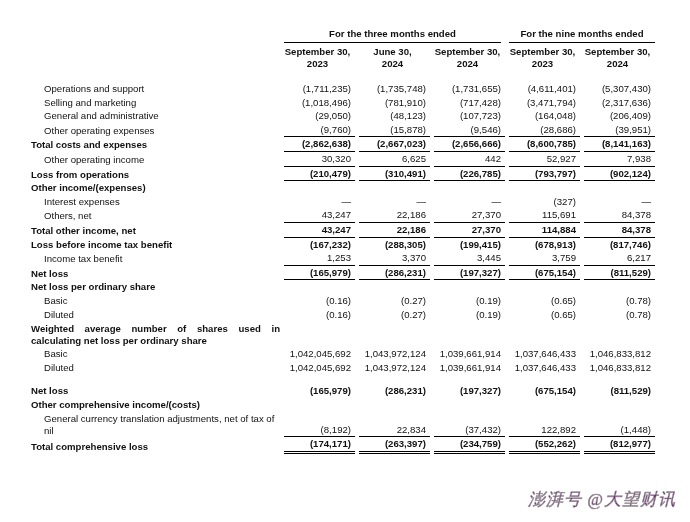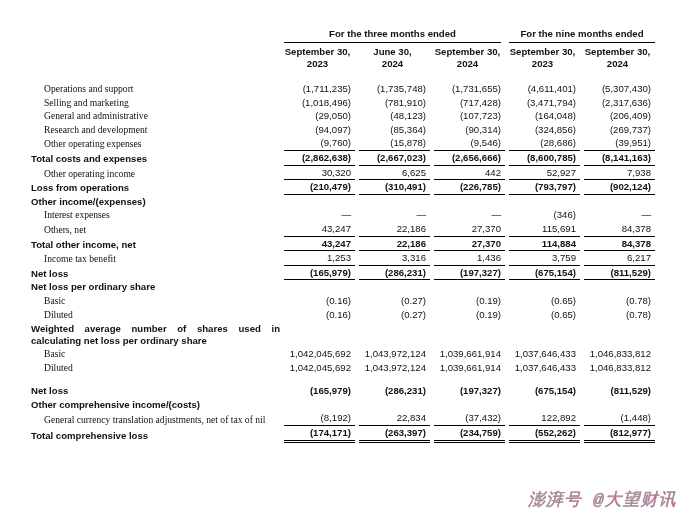--- a/index.html
+++ b/index.html
@@ -10,32 +10,32 @@
     .page { position: absolute; left: 0; top: 0; width: 690px; height: 483px; }
     table { border-collapse: collapse; position: absolute; left: 31px; top: 27px; table-layout: fixed; }
     td { padding: 0; height: 13.6px; line-height: 13.6px; white-space: nowrap; vertical-align: bottom; }
     col.label { width: 249px; }
     col.num { width: 75px; }
     .grp { text-align: center; font-weight: bold; font-size: 9.6px; height: 14px; line-height: 14px; }
     .grp span { display: block; border-bottom: 1.3px solid #000; margin: 0 0 0 0; padding-bottom: 1px; }
     .colhead { text-align: center; font-weight: bold; line-height: 12px; height: 36px; vertical-align: top; padding-top: 3px; }
     .lbl { text-align: left; }
     .lbl.b { font-weight: bold; }
-    .lbl.i1 { padding-left: 13px; font-family: Liberation Serif, serif; }
+    .lbl.i1 { padding-left: 13px; }
     .n { text-align: right; padding-right: 4px; }
     .n.b { font-weight: bold; }
     .n span { display: block; }
     .ul span { border-bottom: 1.1px solid #000; margin-left: 4px; margin-right: -4px; padding-right: 4px; }
     .dul span { border-bottom: 3px double #000; margin-left: 4px; margin-right: -4px; padding-right: 4px; }
     .spacer td { height: 10px; }
     .wrap { white-space: normal; line-height: 12px; height: auto; padding-top: 2px; }
     .justify { text-align: justify; text-align-last: left; }
     .watermark {
-      position: absolute; left: 528px; top: 488px; font-size: 17px; color: #ec4899;
-      font-family: Liberation Mono, monospace; letter-spacing: 1px; font-style: italic;
+      position: absolute; left: 528px; top: 488px; font-size: 17px; color: #701a75;
+      font-family: Liberation Serif, serif; letter-spacing: 1px; font-style: italic;
       -webkit-text-stroke: 0.6px #9a9a9a;
     }
   </style>
 </head>
 <body>
 
 <div class="page">
   <table>
     <colgroup>
       <col class="label">
@@ -126,38 +126,20 @@
             <span>(107,723)</span>
           </td>
           <td class="n">
             <span>(164,048)</span>
           </td>
           <td class="n">
             <span>(206,409)</span>
           </td>
         </tr>
         <tr>
-          <td class="lbl i1">Research and development</td>
-          <td class="n">
-            <span>(94,097)</span>
-          </td>
-          <td class="n">
-            <span>(85,364)</span>
-          </td>
-          <td class="n">
-            <span>(90,314)</span>
-          </td>
-          <td class="n">
-            <span>(324,856)</span>
-          </td>
-          <td class="n">
-            <span>(269,737)</span>
-          </td>
-        </tr>
-        <tr>
           <td class="lbl i1">Other operating expenses</td>
           <td class="n ul">
             <span>(9,760)</span>
           </td>
           <td class="n ul">
             <span>(15,878)</span>
           </td>
           <td class="n ul">
             <span>(9,546)</span>
           </td>
@@ -245,21 +227,21 @@
           <td class="n">
             <span>—</span>
           </td>
           <td class="n">
             <span>—</span>
           </td>
           <td class="n">
             <span>—</span>
           </td>
           <td class="n">
-            <span>(346)</span>
+            <span>(327)</span>
           </td>
           <td class="n">
             <span>—</span>
           </td>
         </tr>
         <tr>
           <td class="lbl i1">Others, net</td>
           <td class="n ul">
             <span>43,247</span>
           </td>
@@ -288,29 +270,47 @@
             <span>27,370</span>
           </td>
           <td class="n b ul">
             <span>114,884</span>
           </td>
           <td class="n b ul">
             <span>84,378</span>
           </td>
         </tr>
         <tr>
+          <td class="lbl b">Loss before income tax benefit</td>
+          <td class="n b">
+            <span>(167,232)</span>
+          </td>
+          <td class="n b">
+            <span>(288,305)</span>
+          </td>
+          <td class="n b">
+            <span>(199,415)</span>
+          </td>
+          <td class="n b">
+            <span>(678,913)</span>
+          </td>
+          <td class="n b">
+            <span>(817,746)</span>
+          </td>
+        </tr>
+        <tr>
           <td class="lbl i1">Income tax benefit</td>
           <td class="n ul">
             <span>1,253</span>
           </td>
           <td class="n ul">
-            <span>3,316</span>
-          </td>
-          <td class="n ul">
-            <span>1,436</span>
+            <span>3,370</span>
+          </td>
+          <td class="n ul">
+            <span>3,445</span>
           </td>
           <td class="n ul">
             <span>3,759</span>
           </td>
           <td class="n ul">
             <span>6,217</span>
           </td>
         </tr>
         <tr>
           <td class="lbl b">Net loss</td>

